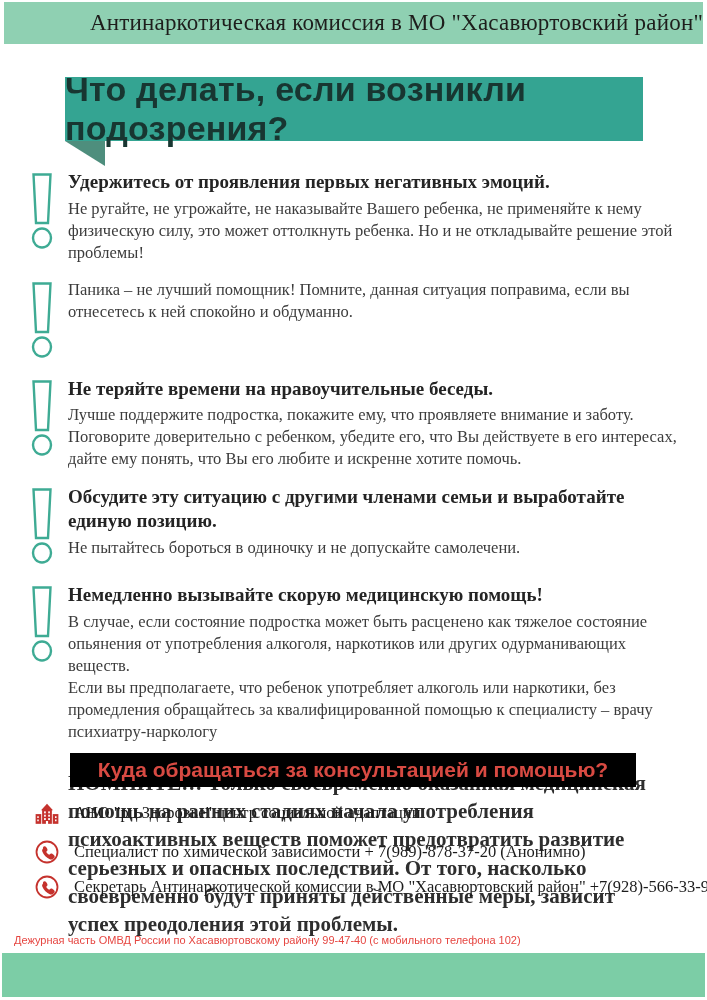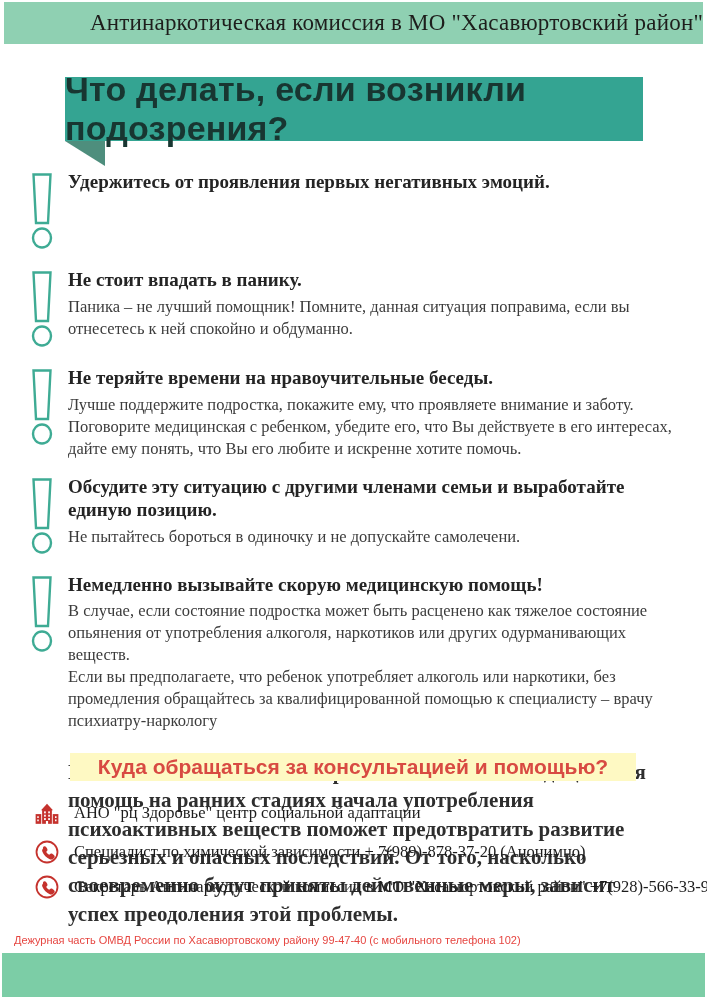--- a/index.html
+++ b/index.html
@@ -32,21 +32,21 @@
   .texts{flex:1;min-width:0;}
   .texts h3{margin:0 0 4px 0;font-size:19px;font-weight:bold;color:#242424;line-height:1.25;}
   .texts p{margin:0;font-size:16.5px;color:#3c3c3c;line-height:1.33;}
   .texts p + p{margin-top:0;}
   
   .reminder{
     margin:26px 0 0 38px;width:588px;font-size:21px;font-weight:bold;color:#2e2e2e;line-height:1.35;
   }
   
   .help-banner{
-    position:absolute;top:753px;left:70px;width:566px;height:28px;background:#fef9c3;
+    position:absolute;top:753px;left:70px;width:566px;height:34px;background:#000000;
     display:flex;align-items:center;justify-content:center;
   }
   .help-banner span{font-size:21px;font-weight:bold;color:#d84a42;}
   
   .contacts{position:absolute;top:800px;left:34px;width:660px;}
   .contact-row{display:flex;align-items:center;gap:14px;margin-bottom:11px;}
   .contact-row .cicon{flex:0 0 26px;display:flex;align-items:center;justify-content:center;}
   .contact-row .ctext{
     font-family:"Liberation Serif",serif;font-size:16.5px;color:#1c1c1c;white-space:nowrap;
   }
@@ -77,46 +77,46 @@
 
     <div class="section">
       <span class="excl">
         <svg width="24" height="76" viewBox="0 0 24 76">
             <path d="M3.5 1.5 H20.5 L18 50 H6 Z" fill="none" stroke="#3eab94" stroke-width="2.4"></path>
             <ellipse cx="12" cy="65" rx="9" ry="9.5" fill="none" stroke="#3eab94" stroke-width="2.4"></ellipse>
           </svg>
       </span>
       <div class="texts">
         <h3>Удержитесь от проявления первых негативных эмоций.</h3>
-      </div>
-    </div>
-
-    <div class="section">
-      <span class="excl">
-        <svg width="24" height="76" viewBox="0 0 24 76">
-            <path d="M3.5 1.5 H20.5 L18 50 H6 Z" fill="none" stroke="#3eab94" stroke-width="2.4"></path>
-            <ellipse cx="12" cy="65" rx="9" ry="9.5" fill="none" stroke="#3eab94" stroke-width="2.4"></ellipse>
-          </svg>
-      </span>
-      <div class="texts">
-        <h3>Не стоит впадать в панику.</h3>
+        <p>Не ругайте, не угрожайте, не наказывайте Вашего ребенка, не применяйте к нему физическую силу, это может оттолкнуть ребенка. Но и не откладывайте решение этой проблемы!</p>
+      </div>
+    </div>
+
+    <div class="section">
+      <span class="excl">
+        <svg width="24" height="76" viewBox="0 0 24 76">
+            <path d="M3.5 1.5 H20.5 L18 50 H6 Z" fill="none" stroke="#3eab94" stroke-width="2.4"></path>
+            <ellipse cx="12" cy="65" rx="9" ry="9.5" fill="none" stroke="#3eab94" stroke-width="2.4"></ellipse>
+          </svg>
+      </span>
+      <div class="texts">
         <p>Паника – не лучший помощник! Помните, данная ситуация поправима, если вы отнесетесь к ней спокойно и обдуманно.</p>
       </div>
     </div>
 
     <div class="section">
       <span class="excl">
         <svg width="24" height="76" viewBox="0 0 24 76">
             <path d="M3.5 1.5 H20.5 L18 50 H6 Z" fill="none" stroke="#3eab94" stroke-width="2.4"></path>
             <ellipse cx="12" cy="65" rx="9" ry="9.5" fill="none" stroke="#3eab94" stroke-width="2.4"></ellipse>
           </svg>
       </span>
       <div class="texts">
         <h3>Не теряйте времени на нравоучительные беседы.</h3>
-        <p>Лучше поддержите подростка, покажите ему, что проявляете внимание и заботу. Поговорите медицинская с ребенком, убедите его, что Вы действуете в его интересах, дайте ему понять, что Вы его любите и искренне хотите помочь.</p>
+        <p>Лучше поддержите подростка, покажите ему, что проявляете внимание и заботу. Поговорите доверительно с ребенком, убедите его, что Вы действуете в его интересах, дайте ему понять, что Вы его любите и искренне хотите помочь.</p>
       </div>
     </div>
 
     <div class="section">
       <span class="excl">
         <svg width="24" height="76" viewBox="0 0 24 76">
             <path d="M3.5 1.5 H20.5 L18 50 H6 Z" fill="none" stroke="#3eab94" stroke-width="2.4"></path>
             <ellipse cx="12" cy="65" rx="9" ry="9.5" fill="none" stroke="#3eab94" stroke-width="2.4"></ellipse>
           </svg>
       </span>

